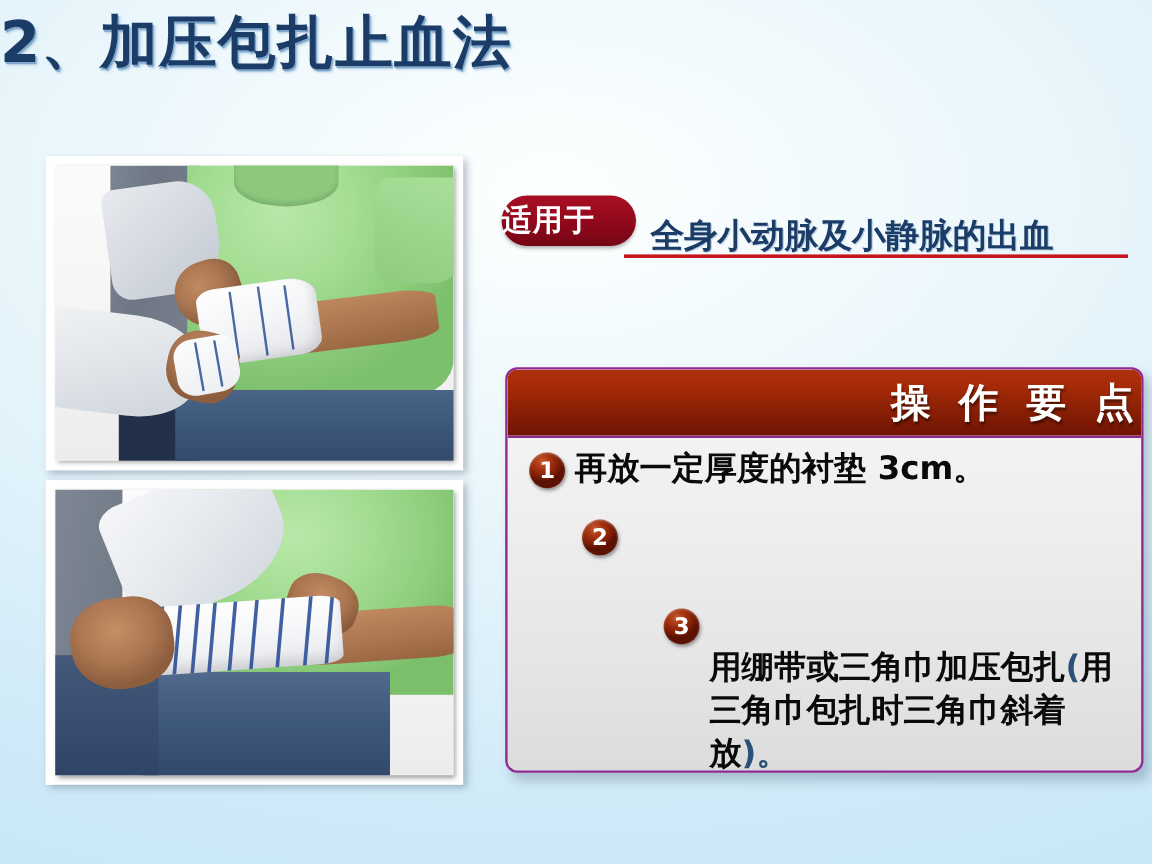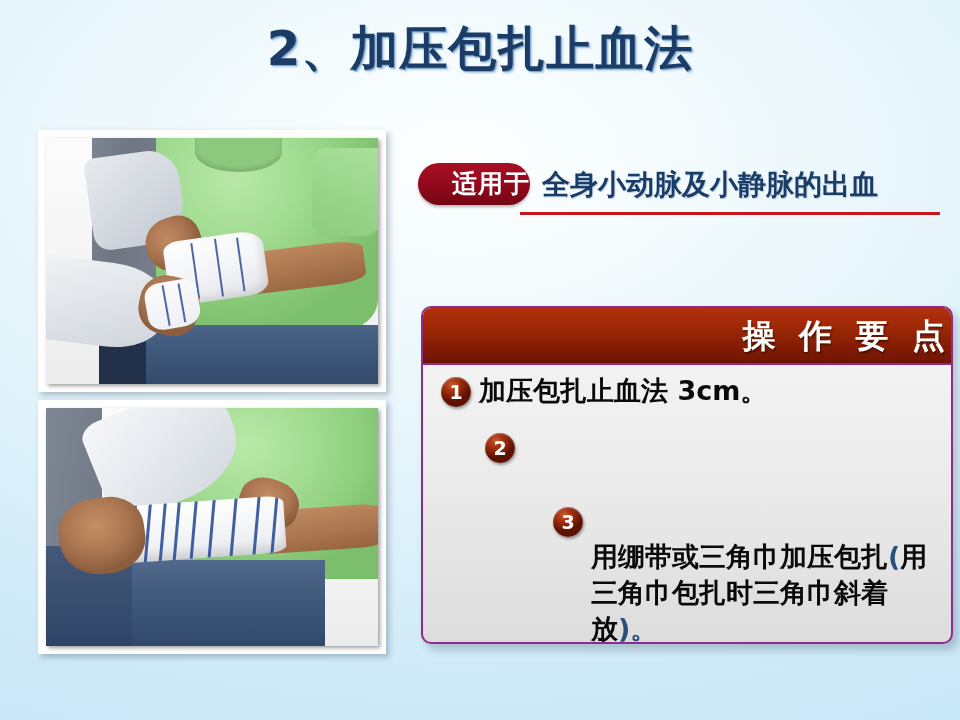--- a/index.html
+++ b/index.html
@@ -26,23 +26,23 @@
         #dcf0fa 58%,
         #cfeaf8 76%,
         #c5e6f6 100%);
     overflow: hidden;
   }
 
   
   .slide-title {
     position: absolute;
     left: 0;
-    top: 22px;
+    top: 10px;
     width: 960px;
-    text-align: center;
+    text-align: left;
     font-size: 48px;
     font-weight: bold;
     letter-spacing: 1px;
     color: #1b3c66;
     text-shadow:
       1px 1px 0 #7fa8cc,
       2px 2px 2px rgba(120,160,200,0.55);
     white-space: nowrap;
     line-height: 1.1;
   }
@@ -235,29 +235,29 @@
     position: absolute;
     left: 0; top: 0;
     width: 112px;
     height: 42px;
     border-radius: 21px;
     background: linear-gradient(180deg, #a80f23 0%, #93091d 48%, #740614 100%);
     color: #ffffff;
     font-size: 25px;
     font-weight: bold;
     line-height: 42px;
-    text-align: right;
+    text-align: left;
     letter-spacing: 1px;
     box-shadow: 0 2px 3px rgba(0,0,0,0.28);
     white-space: nowrap;
   }
   #applies-text {
     position: absolute;
     left: 124px;
-    top: 2px;
+    top: 14px;
     font-size: 28px;
     font-weight: bold;
     color: #1b3c66;
     letter-spacing: 0px;
     white-space: nowrap;
     line-height: 40px;
     text-shadow: 1px 1px 0 rgba(150,180,210,0.55);
   }
   #applies-rule {
     position: absolute;
@@ -403,21 +403,21 @@
   </div>
   <div id="applies-rule"></div>
 
   <div id="points-panel">
     <div id="points-header">操 作 要 点</div>
     <div id="points-body">
 
       <div class="point" id="point-1">
         <div class="point-num">1</div>
         <div class="point-text">
-          <span>加压包扎止血法  3cm。</span>
+          <span>再放一定厚度的衬垫  3cm。</span>
         </div>
       </div>
 
       <div class="point" id="point-2">
         <div class="point-num">2</div>
       </div>
 
       <div class="point" id="point-3">
         <div class="point-num">3</div>
         <div class="point-text">

